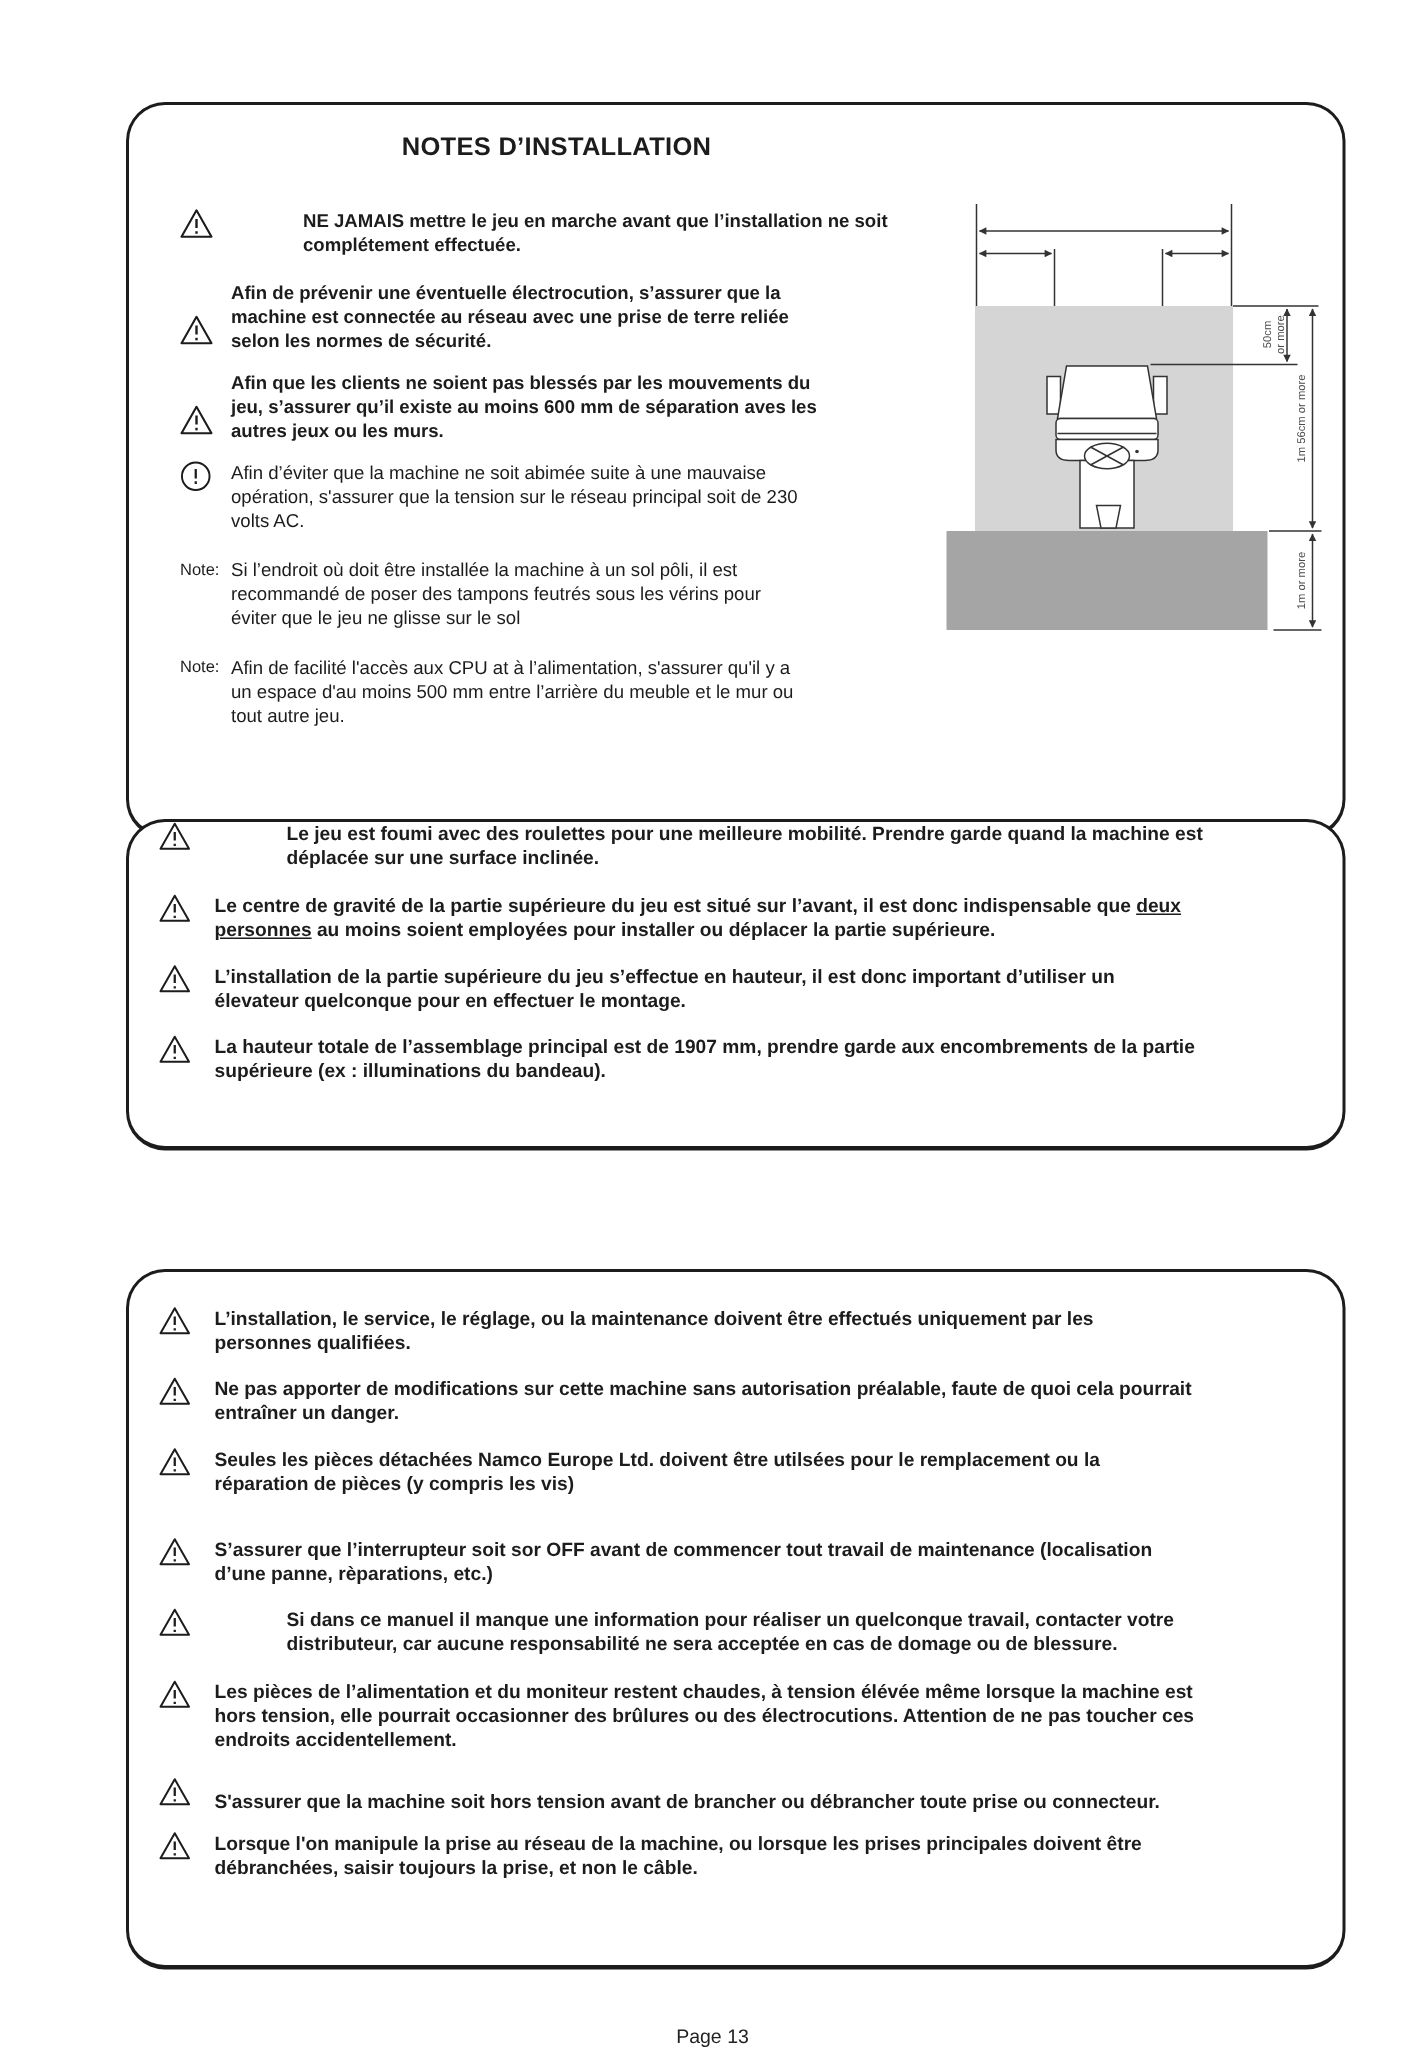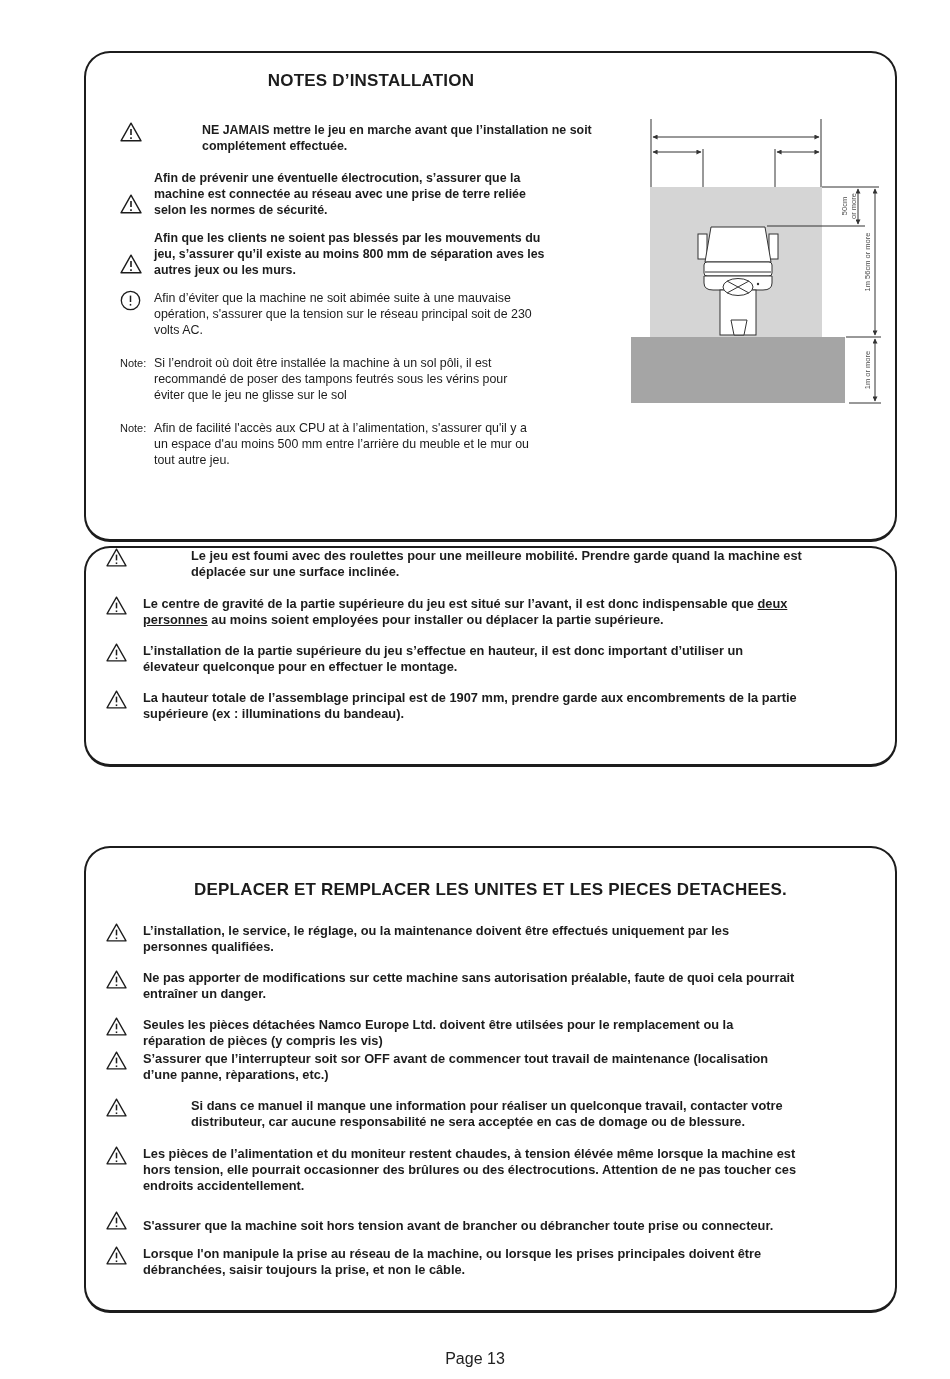--- a/index.html
+++ b/index.html
@@ -5,21 +5,21 @@
   * { margin:0; padding:0; box-sizing:border-box; }
   html,body { background:#ffffff; }
   #page {
     position:relative; width:950px; height:1379px; background:#ffffff;
     font-family:"Liberation Sans", sans-serif; color:#1c1c1c; overflow:hidden;
   }
   .box {
     position:absolute; left:84px; width:813px; background:#fff;
     border:2px solid #1c1c1c; border-bottom-width:3px; border-radius:26px;
   }
-  #notes-box   { top:51px;  height:491px; }
+  #notes-box   { top:68px;  height:491px; }
   #mobility-box{ top:546px; height:221px; }
   #replace-box { top:846px; height:467px; }
 
   .box-title { font-weight:bold; font-size:17px; text-align:center; letter-spacing:.2px; }
   .nb-title  { position:absolute; top:18px; left:20px; width:530px; }
   .rb-title  { margin-top:32px; }
 
   
   .w-row { display:flex; align-items:flex-start; }
   .w-icon { flex:0 0 auto; color:#1c1c1c; }
@@ -34,32 +34,32 @@
   .n-row { display:flex; align-items:flex-start; }
   .n-label { flex:0 0 34px; font-size:11px; line-height:16px; }
 
   
   .wide-items { padding-left:20px; }
   #mobility-box .wide-items { }
   #replace-box .wide-items { margin-top:23px; }
   .wide-items .w-icon { width:21px; margin-right:16px; }
   .wide-items .w-text { font-size:12.8px; line-height:16px; width:712px; }
 
-  .mb12 { margin-bottom:12px;align-items:flex-end; } .mb14 { margin-bottom:2px; }
+  .mb12 { margin-bottom:12px;align-items:flex-end; } .mb14 { margin-bottom:28px; }
   .mb15 { margin-bottom:15px; } .mb16 { margin-bottom:16px;gap:48px; }
   .mb17 { margin-bottom:17px; }
 
   .diagram { position:absolute; left:541px; top:53px; }
   .diagram line, .diagram path.ln { stroke:#333; stroke-width:1; }
   .diagram text { font-family:"Liberation Sans", sans-serif; font-size:7.5px; fill:#4a4a4a; }
   .machine { fill:#ffffff; stroke:#333; stroke-width:1; }
 
   #page-footer {
     position:absolute; top:1350px; left:0; width:100%;
-    text-align:center; font-size:16px; color:#222;
+    text-align:center; font-size:13px; color:#222;
   }
 </style>
 </head>
 <body>
 
 <div id="page">
 
   <div class="box" id="notes-box">
     <div class="box-title nb-title">NOTES D’INSTALLATION</div>
 
@@ -83,21 +83,21 @@
 machine est connectée au réseau avec une prise de terre reliée
 selon les normes de sécurité.</div>
       </div>
       <div class="w-row mb12">
         <span class="w-icon"><svg width="22" height="20" viewBox="0 0 22 20">
               <path d="M11 1.2 L21 18.8 L1 18.8 Z" fill="none" stroke="currentColor" stroke-width="1.4" stroke-linejoin="round"></path>
               <line x1="11" y1="7" x2="11" y2="13" stroke="currentColor" stroke-width="1.6"></line>
               <line x1="11" y1="15.2" x2="11" y2="16.9" stroke="currentColor" stroke-width="1.6"></line>
             </svg></span>
         <div class="w-text b">Afin que les clients ne soient pas blessés par les mouvements du
-jeu, s’assurer qu’il existe au moins 800 mm de séparation aves les
+jeu, s’assurer qu’il existe au moins 600 mm de séparation aves les
 autres jeux ou les murs.</div>
       </div>
       <div class="w-row mb17">
         <span class="w-icon"><svg width="21" height="21" viewBox="0 0 21 21">
               <circle cx="10.5" cy="10.5" r="9.2" fill="none" stroke="currentColor" stroke-width="1.3"></circle>
               <line x1="10.5" y1="5.6" x2="10.5" y2="12" stroke="currentColor" stroke-width="1.5"></line>
               <line x1="10.5" y1="13.9" x2="10.5" y2="15.6" stroke="currentColor" stroke-width="1.5"></line>
             </svg></span>
         <div class="w-text">Afin d’éviter que la machine ne soit abimée suite à une mauvaise
 opération, s'assurer que la tension sur le réseau principal soit de 230
@@ -201,21 +201,20 @@
               <line x1="11" y1="7" x2="11" y2="13" stroke="currentColor" stroke-width="1.6"></line>
               <line x1="11" y1="15.2" x2="11" y2="16.9" stroke="currentColor" stroke-width="1.6"></line>
             </svg></span>
         <div class="w-text b">La hauteur totale de l’assemblage principal est de 1907 mm, prendre garde aux encombrements de la partie
 supérieure (ex : illuminations du bandeau).</div>
       </div>
     </div>
   </div>
 
   <div class="box" id="replace-box">
-    <div class="box-title rb-title">DEPLACER ET REMPLACER LES UNITES ET LES PIECES DETACHEES.</div>
     <div class="wide-items">
       <div class="w-row mb15">
         <span class="w-icon"><svg width="21" height="19" viewBox="0 0 22 20">
               <path d="M11 1.2 L21 18.8 L1 18.8 Z" fill="none" stroke="currentColor" stroke-width="1.4" stroke-linejoin="round"></path>
               <line x1="11" y1="7" x2="11" y2="13" stroke="currentColor" stroke-width="1.6"></line>
               <line x1="11" y1="15.2" x2="11" y2="16.9" stroke="currentColor" stroke-width="1.6"></line>
             </svg></span>
         <div class="w-text b">L’installation, le service, le réglage, ou la maintenance doivent être effectués uniquement par les
 personnes qualifiées.</div>
       </div>

